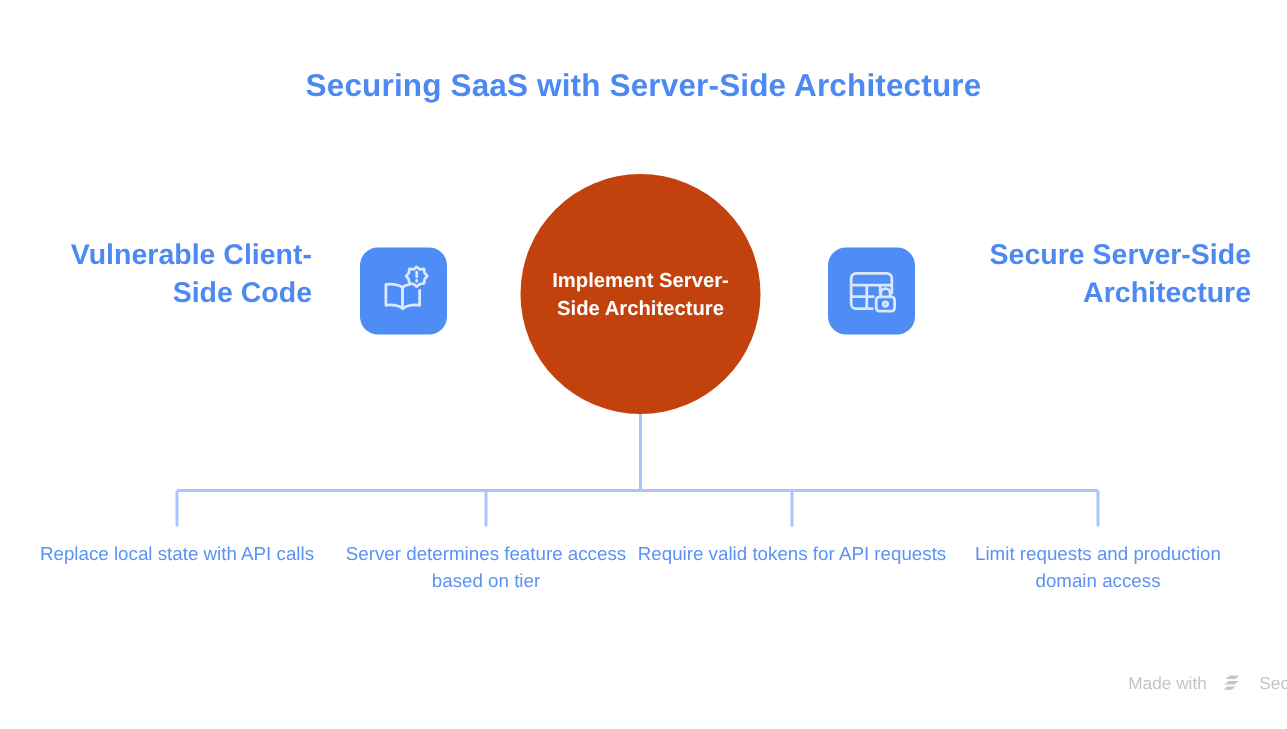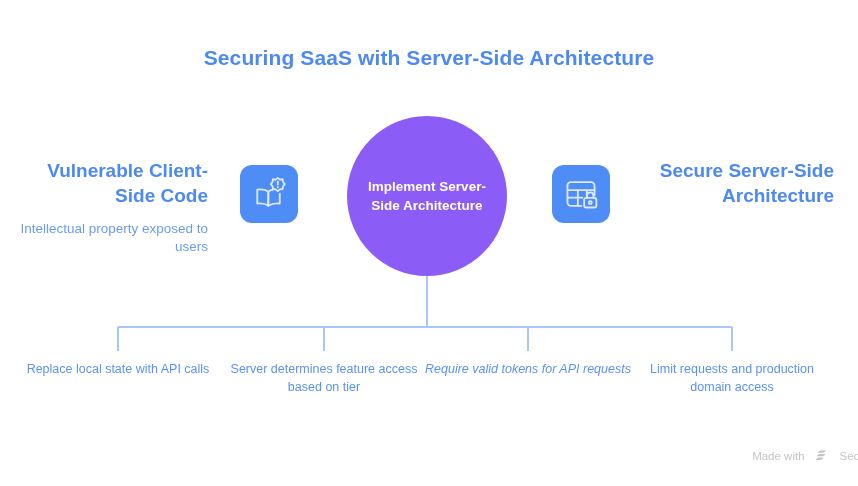--- a/index.html
+++ b/index.html
@@ -44,21 +44,21 @@
   }
 
   
   #center-node {
     position: absolute;
     left: 347px;
     top: 116px;
     width: 160px;
     height: 160px;
     border-radius: 50%;
-    background: #8b5cf6;
+    background: #c2410c;
     display: flex;
     align-items: center;
     justify-content: center;
   }
   #center-node-label {
     width: 132px;
     text-align: center;
     color: #ffffff;
     font-size: 13.5px;
     font-weight: bold;
@@ -105,21 +105,21 @@
     position: absolute;
     top: 361px;
     width: 206px;
     text-align: center;
     font-size: 12.5px;
     color: #5b92f4;
     line-height: 1.42;
   }
   #branch-0 { left: 15px;  }
   #branch-1 { left: 221px; }
-  #branch-2 { left: 425px; font-style: italic; }
+  #branch-2 { left: 425px; }
   #branch-3 { left: 629px; text-align: center; }
 
   
   #watermark {
     position: absolute;
     right: 14px;
     top: 450px;
     display: flex;
     align-items: flex-start;
     gap: 11px;
@@ -189,21 +189,20 @@
 
         <path d="M31.0 28.4v-2.7a3.6 3.6 0 0 1 7.2 0v2.7"></path>
 
         <circle cx="34.6" cy="33.9" r="1.7"></circle>
       </g>
     </svg>
   </div>
 
   <div class="side-block" id="side-left">
     <div class="side-heading">Vulnerable Client-Side Code</div>
-    <div class="side-sub">Intellectual property exposed to users</div>
   </div>
 
   <div class="side-block" id="side-right">
     <div class="side-heading">Secure Server-Side Architecture</div>
   </div>
 
   <div class="branch-label" id="branch-1">Server determines feature access based on tier</div>
   <div class="branch-label" id="branch-0">Replace local state with API calls</div>
   <div class="branch-label" id="branch-2">Require valid tokens for API requests</div>
   <div class="branch-label" id="branch-3">Limit requests and production domain access</div>

